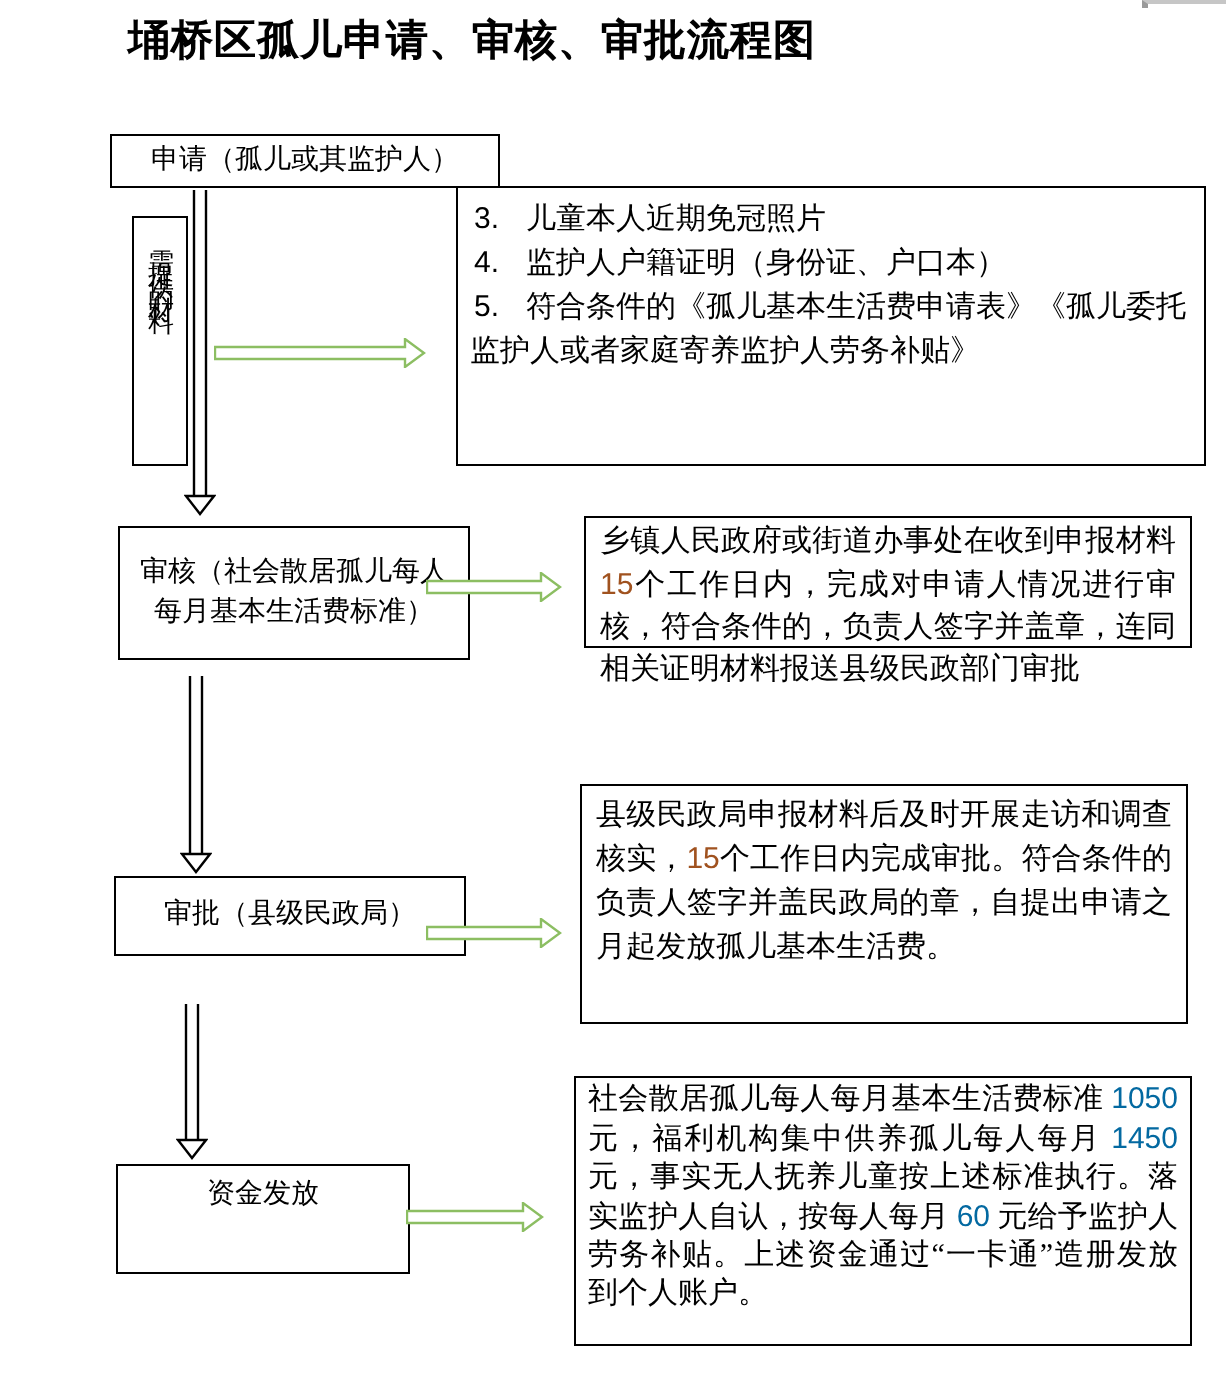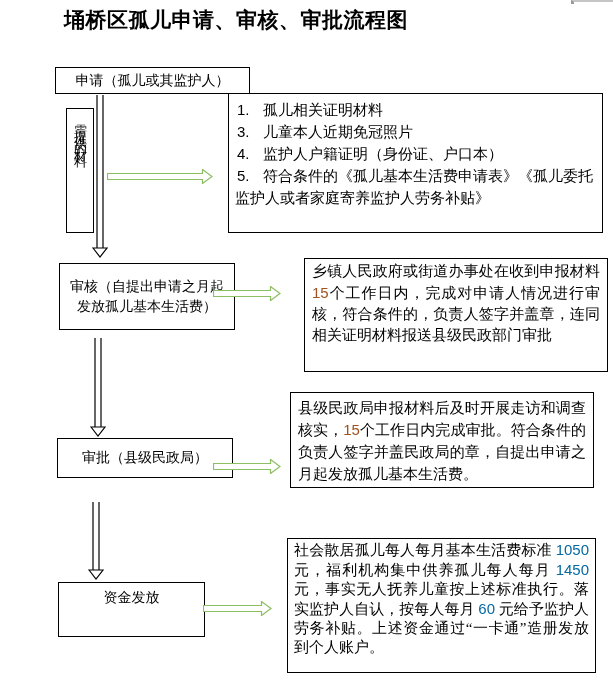--- a/index.html
+++ b/index.html
@@ -26,22 +26,22 @@
     box-sizing:border-box;font-size:13px;
     writing-mode:vertical-lr;text-orientation:upright;letter-spacing:6px;
     padding-top:5px;text-align:left;line-height:26px;background:#fff;
   }
   .dbox{
     border:1px solid #000;background:#fff;box-sizing:border-box;
     font-size:15px;text-align:justify;
   }
   #detail-materials{left:228px;top:93px;width:375px;height:140px;padding:5px 6px 0 6px;line-height:22px;text-align:left;}
   #detail-materials .li .n{display:inline-block;min-width:26px;margin-left:2px;}
-  #detail-review{left:304px;top:258px;width:304px;height:114px;padding:2px 7px 0 7px;line-height:21px;}
-  #detail-approve{left:290px;top:392px;width:304px;height:96px;padding:4px 7px 0 7px;line-height:22px;}
+  #detail-review{left:292px;top:258px;width:304px;height:66px;padding:2px 7px 0 7px;line-height:21px;}
+  #detail-approve{left:290px;top:392px;width:304px;height:120px;padding:4px 7px 0 7px;line-height:22px;}
   #detail-fund{left:287px;top:538px;width:309px;height:135px;padding:1px 6px 0 6px;line-height:19px;}
   .num{font-family:"Liberation Sans","DejaVu Sans",sans-serif;}
   .brown{color:#A0521F;}
   .navy{color:#0369a1;}
   svg{display:block;}
   #edge-artifact{
     left:571px;top:0;width:42px;height:4px;box-sizing:border-box;
     border-top:2px solid #c6c6c6;border-left:3px solid #9a9a9a;
   }
 </style>
@@ -56,21 +56,21 @@
 
   <div id="box-apply" class="abs fbox">
     <span>申请（孤儿或其监护人）</span>
   </div>
 
   <div id="materials-box" class="abs">
     <span>需提供的材料</span>
   </div>
 
   <div id="box-review" class="abs fbox">
-    <span>审核（自提出申请之月起发放孤儿基本生活费）</span>
+    <span>审核（社会散居孤儿每人每月基本生活费标准）</span>
   </div>
 
   <div id="box-approve" class="abs fbox">
     <span>审批（县级民政局）</span>
   </div>
 
   <div id="box-fund" class="abs fbox">
     <span>资金发放</span>
   </div>
 
@@ -102,21 +102,20 @@
 
   <svg class="abs" style="left:213px;top:459px;" width="68" height="15">
     <path d="M0.5,4.5 L57.5,4.5 L57.5,0.5 L67,7.5 L57.5,14.5 L57.5,10.5 L0.5,10.5 Z" fill="#fff" stroke="#8CBE62" stroke-width="1.2"></path>
   </svg>
 
   <svg class="abs" style="left:203px;top:601px;" width="69" height="15">
     <path d="M0.5,4.5 L58.5,4.5 L58.5,0.5 L68,7.5 L58.5,14.5 L58.5,10.5 L0.5,10.5 Z" fill="#fff" stroke="#8CBE62" stroke-width="1.2"></path>
   </svg>
 
   <div id="detail-materials" class="abs dbox">
-    <div class="li"><span class="n num">1.</span><span>孤儿相关证明材料</span></div>
     <div class="li"><span class="n num">3.</span><span>儿童本人近期免冠照片</span></div>
     <div class="li"><span class="n num">4.</span><span>监护人户籍证明（身份证、户口本）</span></div>
     <div class="li"><span class="n num">5.</span><span>符合条件的《孤儿基本生活费申请表》《孤儿委托监护人或者家庭寄养监护人劳务补贴》</span></div>
   </div>
 
   <div id="detail-review" class="abs dbox"><span>乡镇人民政府或街道办事处在收到申报材料</span><span class="num brown">15</span><span>个工作日内，完成对申请人情况进行审核，符合条件的，负责人签字并盖章，连同相关证明材料报送县级民政部门审批</span></div>
 
   <div id="detail-approve" class="abs dbox"><span>县级民政局申报材料后及时开展走访和调查核实，</span><span class="num brown">15</span><span>个工作日内完成审批。符合条件的负责人签字并盖民政局的章，自提出申请之月起发放孤儿基本生活费。</span></div>
 
   <div id="detail-fund" class="abs dbox"><span>社会散居孤儿每人每月基本生活费标准 </span><span class="num navy">1050</span><span> 元，福利机构集中供养孤儿每人每月 </span><span class="num navy">1450</span><span> 元，事实无人抚养儿童按上述标准执行。落实监护人自认，按每人每月 </span><span class="num navy">60</span><span> 元给予监护人劳务补贴。上述资金通过“一卡通”造册发放到个人账户。</span></div>

